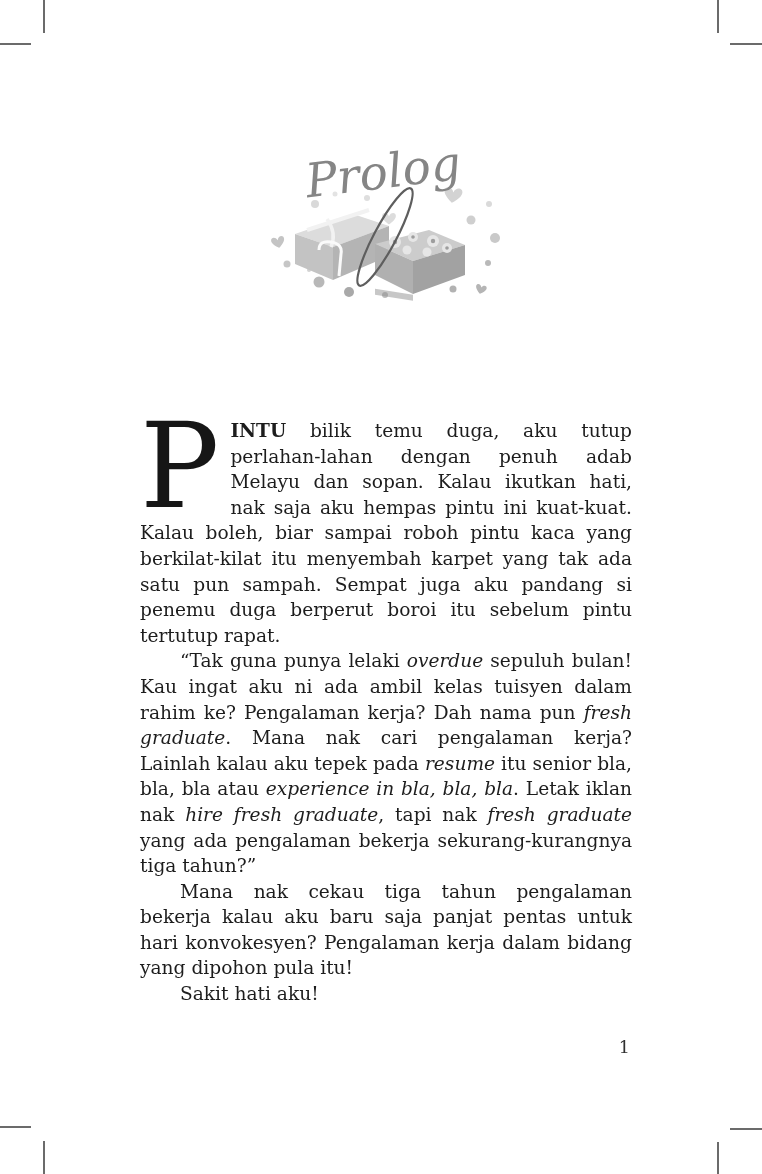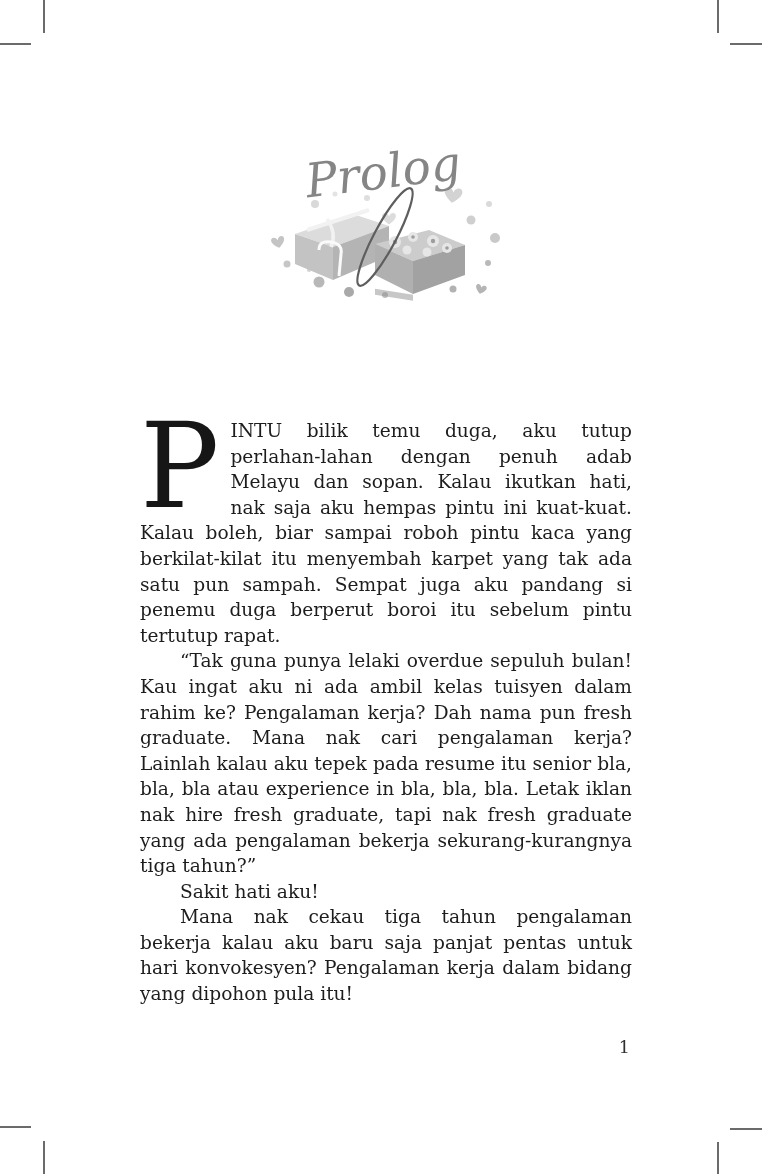--- a/index.html
+++ b/index.html
@@ -35,22 +35,22 @@
     position:absolute;left:140px;top:418px;width:492px;
     color:#1d1d1d;
   }
   .para{
     margin:0;
     font-size:18.6px;
     line-height:25.6px;
     text-align:justify;
   }
   .para.indent{text-indent:40px;}
-  .it{}
-  .b{font-weight:normal;}
+  .it{font-style:italic;}
+  .b{font-weight:bold;}
   .dropcap{
     float:left;
     font-size:118px;
     line-height:90px;
     height:99px;
     padding-top:3px;
     margin:0 11px 0 0;
     color:#161616;
   }
 
@@ -132,19 +132,19 @@
       </g>
 
       <ellipse cx="128" cy="95" rx="55" ry="11" fill="none" stroke="#5e5e5e" stroke-width="2.2" transform="rotate(118 128 95)"></ellipse>
       <text x="128" y="46" text-anchor="middle" font-size="47" font-style="italic" font-family="DejaVu Serif, serif" fill="#858585" transform="rotate(-7 128 46)">Prolog</text>
     </svg>
   </div>
 
   <main class="body-text">
       <p class="para"><span class="dropcap">P</span><span class="b">INTU</span><span> bilik temu duga, aku tutup perlahan-lahan dengan penuh adab Melayu dan sopan. Kalau ikutkan hati, nak saja aku hempas pintu ini kuat-kuat. Kalau boleh, biar sampai roboh pintu kaca yang berkilat-kilat itu menyembah karpet yang tak ada satu pun sampah. Sempat juga aku pandang si penemu duga berperut boroi itu sebelum pintu tertutup rapat.</span></p>
       <p class="para indent"><span>“Tak guna punya lelaki </span><span class="it">overdue</span><span> sepuluh bulan! Kau ingat aku ni ada ambil kelas tuisyen dalam rahim ke? Pengalaman kerja? Dah nama pun </span><span class="it">fresh graduate</span><span>. Mana nak cari pengalaman kerja? Lainlah kalau aku tepek pada </span><span class="it">resume</span><span> itu senior bla, bla, bla atau </span><span class="it">experience in bla, bla, bla</span><span>. Letak iklan nak </span><span class="it">hire fresh graduate</span><span>, tapi nak </span><span class="it">fresh graduate</span><span> yang ada pengalaman bekerja sekurang-kurangnya tiga tahun?”</span></p>
+      <p class="para indent"><span>Mana nak cekau tiga tahun pengalaman bekerja kalau aku baru saja panjat pentas untuk hari konvokesyen? Pengalaman kerja dalam bidang yang dipohon pula itu!</span></p>
       <p class="para indent"><span>Sakit hati aku!</span></p>
-      <p class="para indent"><span>Mana nak cekau tiga tahun pengalaman bekerja kalau aku baru saja panjat pentas untuk hari konvokesyen? Pengalaman kerja dalam bidang yang dipohon pula itu!</span></p>
     </main>
 
   <div class="page-number">1</div>
 
 </div>
 
 </body></html>

